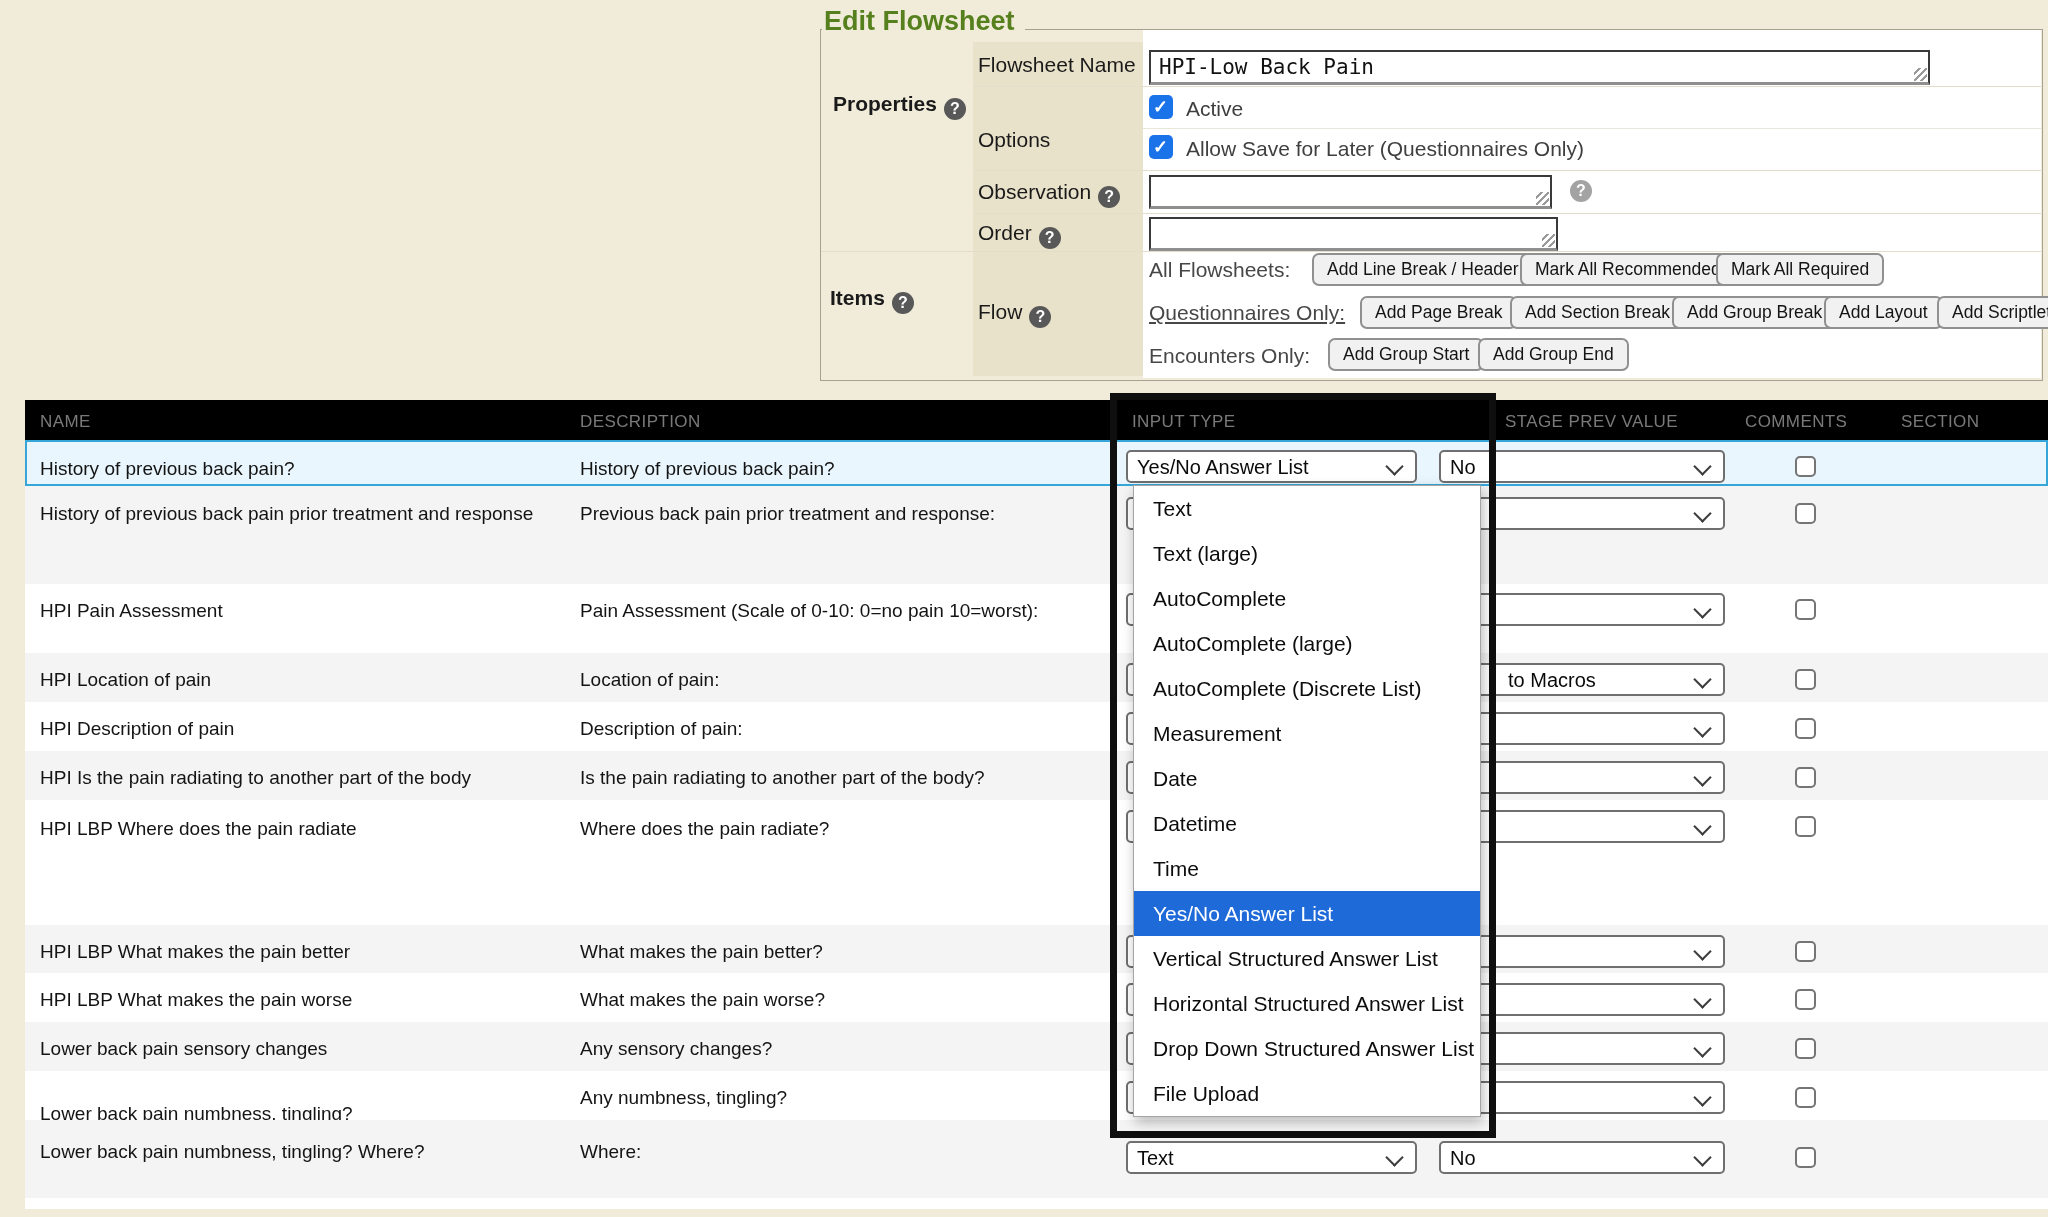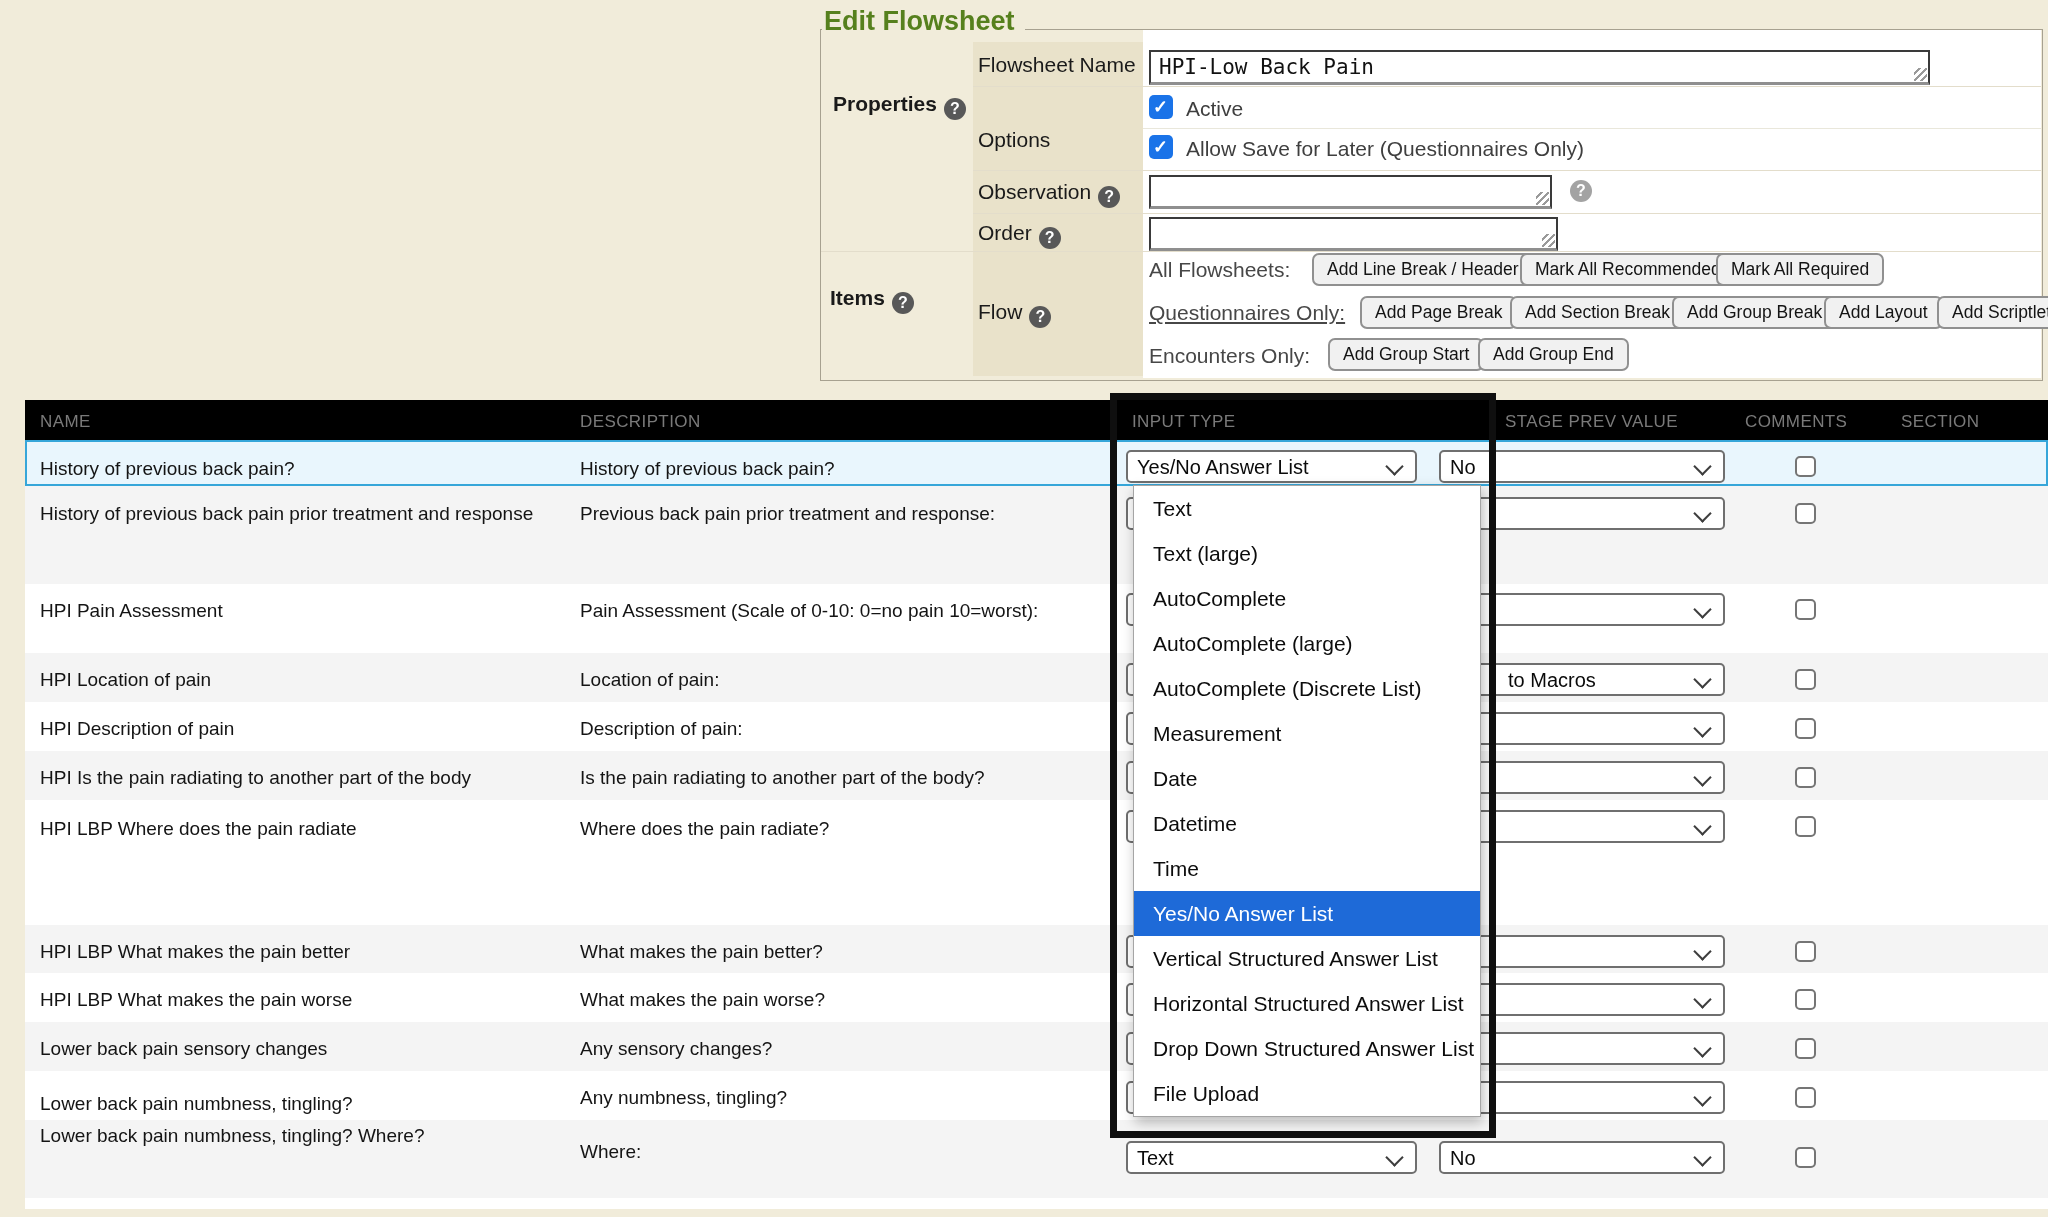--- a/index.html
+++ b/index.html
@@ -162,25 +162,25 @@
   </div>
   <div class="trow" style="top:973px;height:49px;">
     <span class="nm" style="top:13px;">HPI LBP What makes the pain worse</span>
     <span class="ds" style="top:13px;">What makes the pain worse?</span>
   </div>
   <div class="trow stripe" style="top:1022px;height:49px;">
     <span class="nm" style="top:13px;">Lower back pain sensory changes</span>
     <span class="ds" style="top:13px;">Any sensory changes?</span>
   </div>
   <div class="trow" style="top:1071px;height:49px;">
-    <span class="nm" style="top:19px;">Lower back pain numbness, tingling?</span>
+    <span class="nm" style="top:29px;">Lower back pain numbness, tingling?</span>
     <span class="ds" style="top:13px;">Any numbness, tingling?</span>
   </div>
   <div class="trow stripe" style="top:1120px;height:78px;">
-    <span class="nm" style="top:2px;">Lower back pain numbness, tingling? Where?</span>
+    <span class="nm" style="top:18px;">Lower back pain numbness, tingling? Where?</span>
     <span class="ds" style="top:18px;">Where:</span>
   </div>
 
   <div class="sel" style="left:1126px;top:450px;width:291px;">
       <span class="val">Yes/No Answer List</span>
       <i class="chev"></i>
     </div>
   <div class="sel" style="left:1439px;top:450px;width:286px;">
       <span class="val">No</span>
       <i class="chev"></i>

